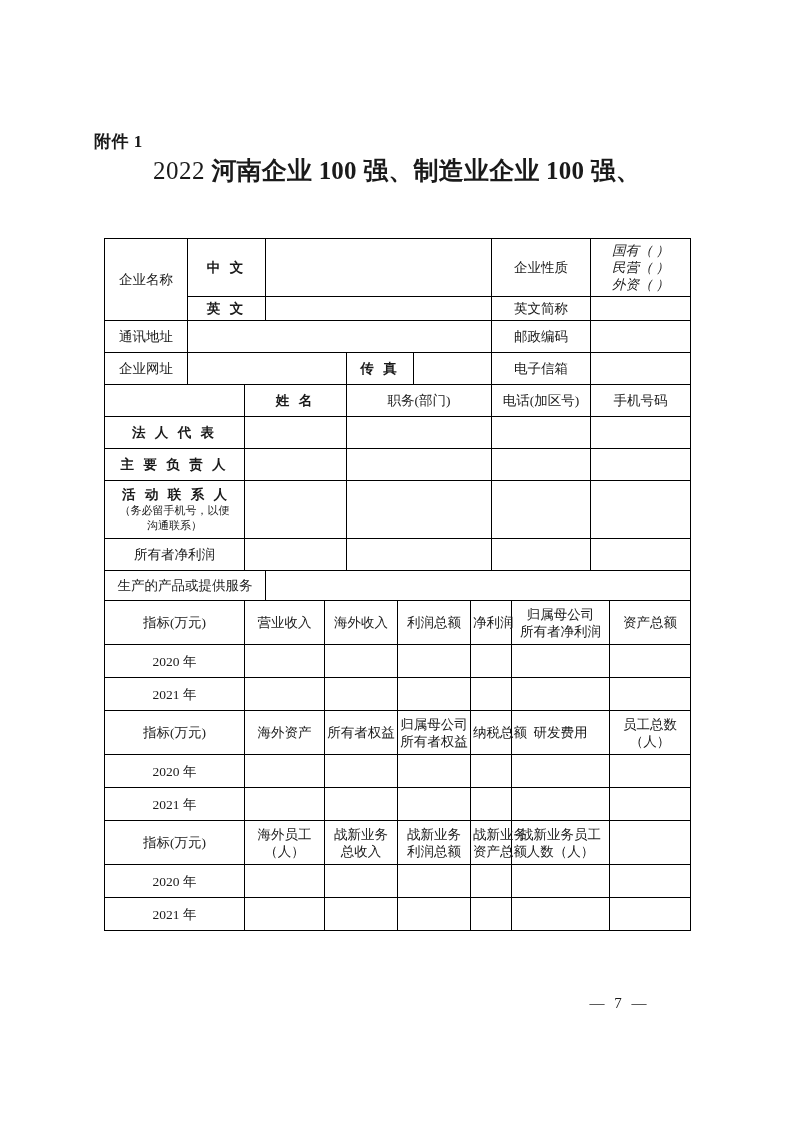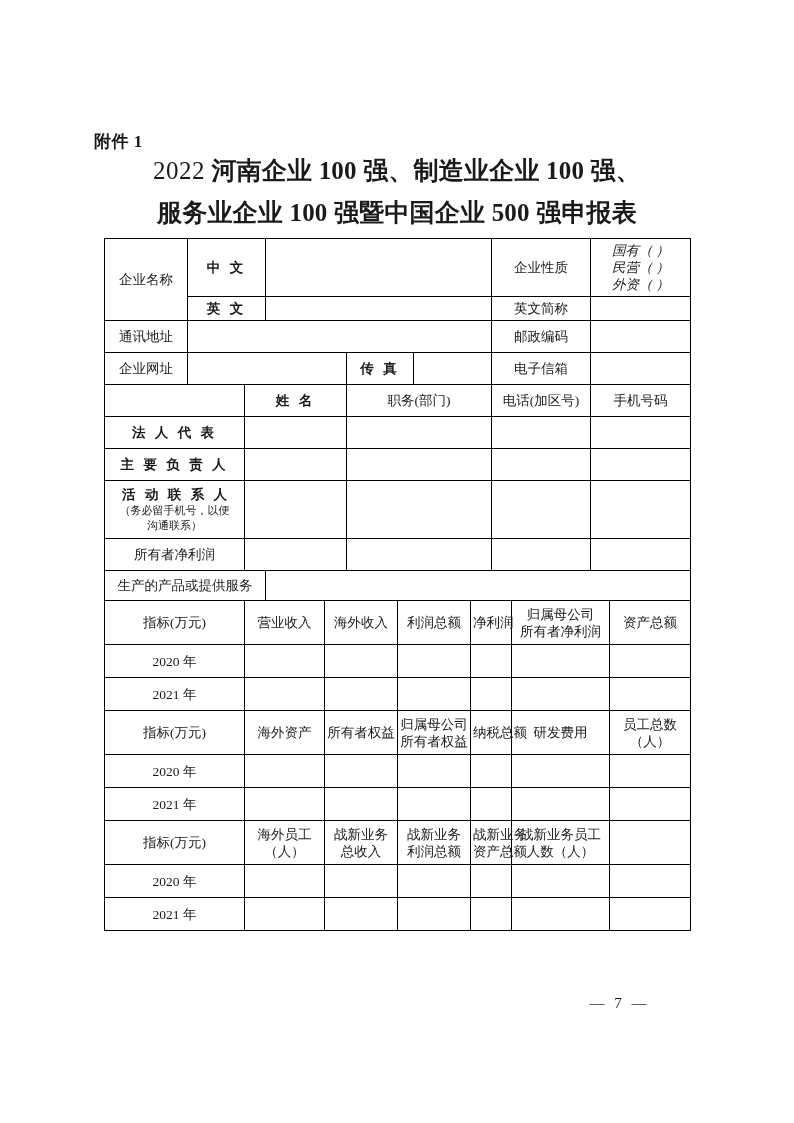--- a/index.html
+++ b/index.html
@@ -113,21 +113,20 @@
 </style>
 </head>
 <body>
 
 <div class="page">
 
   <div class="attach-label">附件 1</div>
 
   <div class="doc-title">
     <span class="ln"><span class="num">2022</span><span> 河南企业 100 强、制造业企业 100 强、</span></span>
-    <span class="ln">服务业企业 100 强暨中国企业 500 强申报表</span>
   </div>
 
   <table class="form-table">
     <colgroup>
       <col style="width:83px">
       <col style="width:57px">
       <col style="width:21px">
       <col style="width:59px">
       <col style="width:22px">
       <col style="width:51px">

